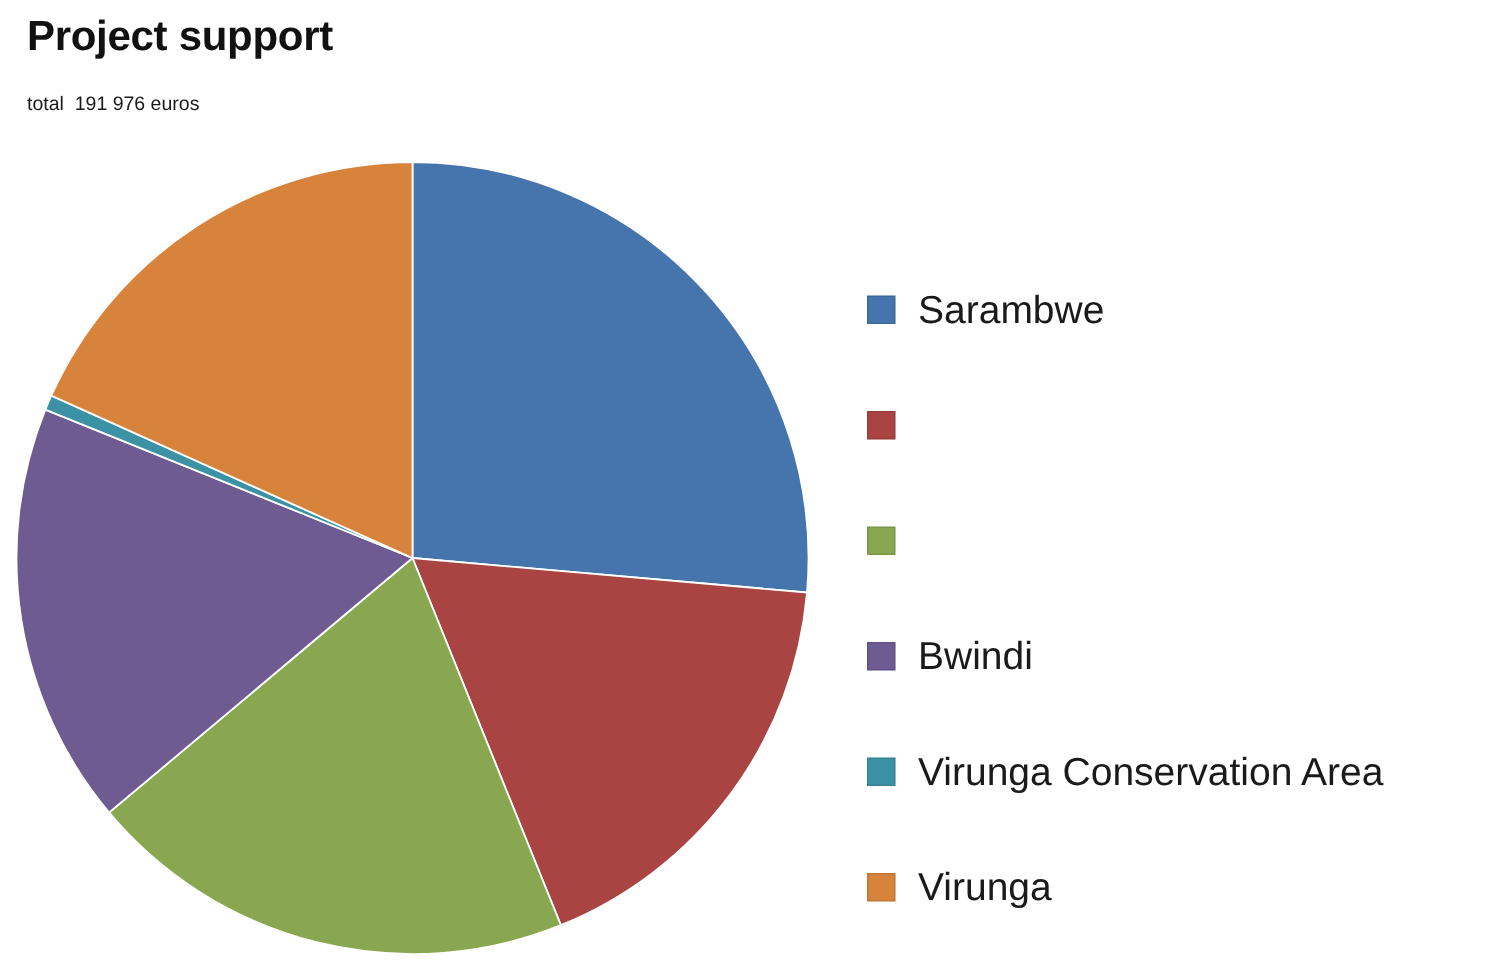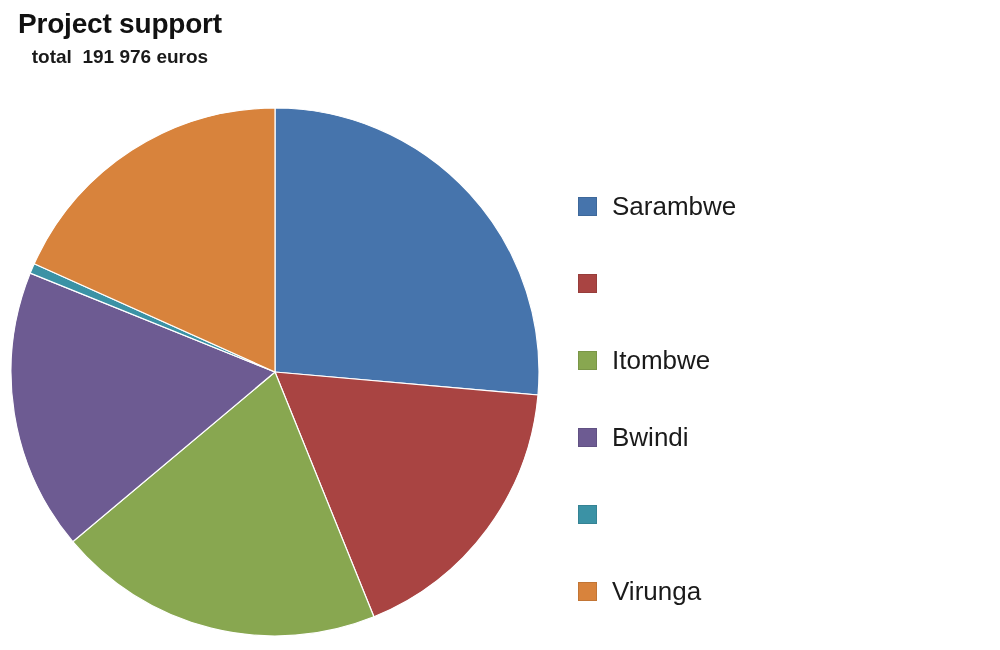--- a/index.html
+++ b/index.html
@@ -17,36 +17,35 @@
     position: relative;
   }
   #chart-root {
     position: absolute;
     inset: 0;
   }
   .title-block {
     position: absolute;
     left: 18px;
     top: 8px;
-    text-align: center;
   }
   .chart-title {
     font-size: 28px;
     font-weight: bold;
     letter-spacing: -0.2px;
     color: #111111;
     margin: 0;
     line-height: 1.15;
     white-space: pre;
   }
   .chart-subtitle {
-    font-size: 19px;
-    font-weight: bold;
+    font-size: 13px;
+    font-weight: normal;
     color: #1a1a1a;
-    margin: 6px 0 0 0;
+    margin: 22px 0 0 0;
     line-height: 1.15;
     white-space: pre;
   }
   .pie-area {
     position: absolute;
     left: 0px;
     top: 96px;
     width: 560px;
     height: 554px;
   }
@@ -104,28 +103,28 @@
   <div class="legend" id="legend">
       <div class="legend-item">
         <span class="legend-swatch" style="background: rgb(70, 116, 172);"></span>
         <span class="legend-label">Sarambwe</span>
       </div>
       <div class="legend-item">
         <span class="legend-swatch" style="background: rgb(169, 68, 66);"></span>
       </div>
       <div class="legend-item">
         <span class="legend-swatch" style="background: rgb(136, 167, 80);"></span>
-        <span class="legend-label">Itombwe</span>
       </div>
       <div class="legend-item">
         <span class="legend-swatch" style="background: rgb(109, 91, 146);"></span>
         <span class="legend-label">Bwindi</span>
       </div>
       <div class="legend-item">
         <span class="legend-swatch" style="background: rgb(59, 146, 165);"></span>
+        <span class="legend-label">Virunga Conservation Area</span>
       </div>
       <div class="legend-item">
         <span class="legend-swatch" style="background: rgb(216, 131, 60);"></span>
         <span class="legend-label">Virunga</span>
       </div>
     </div>
 
 </div>
 
 </body></html>

